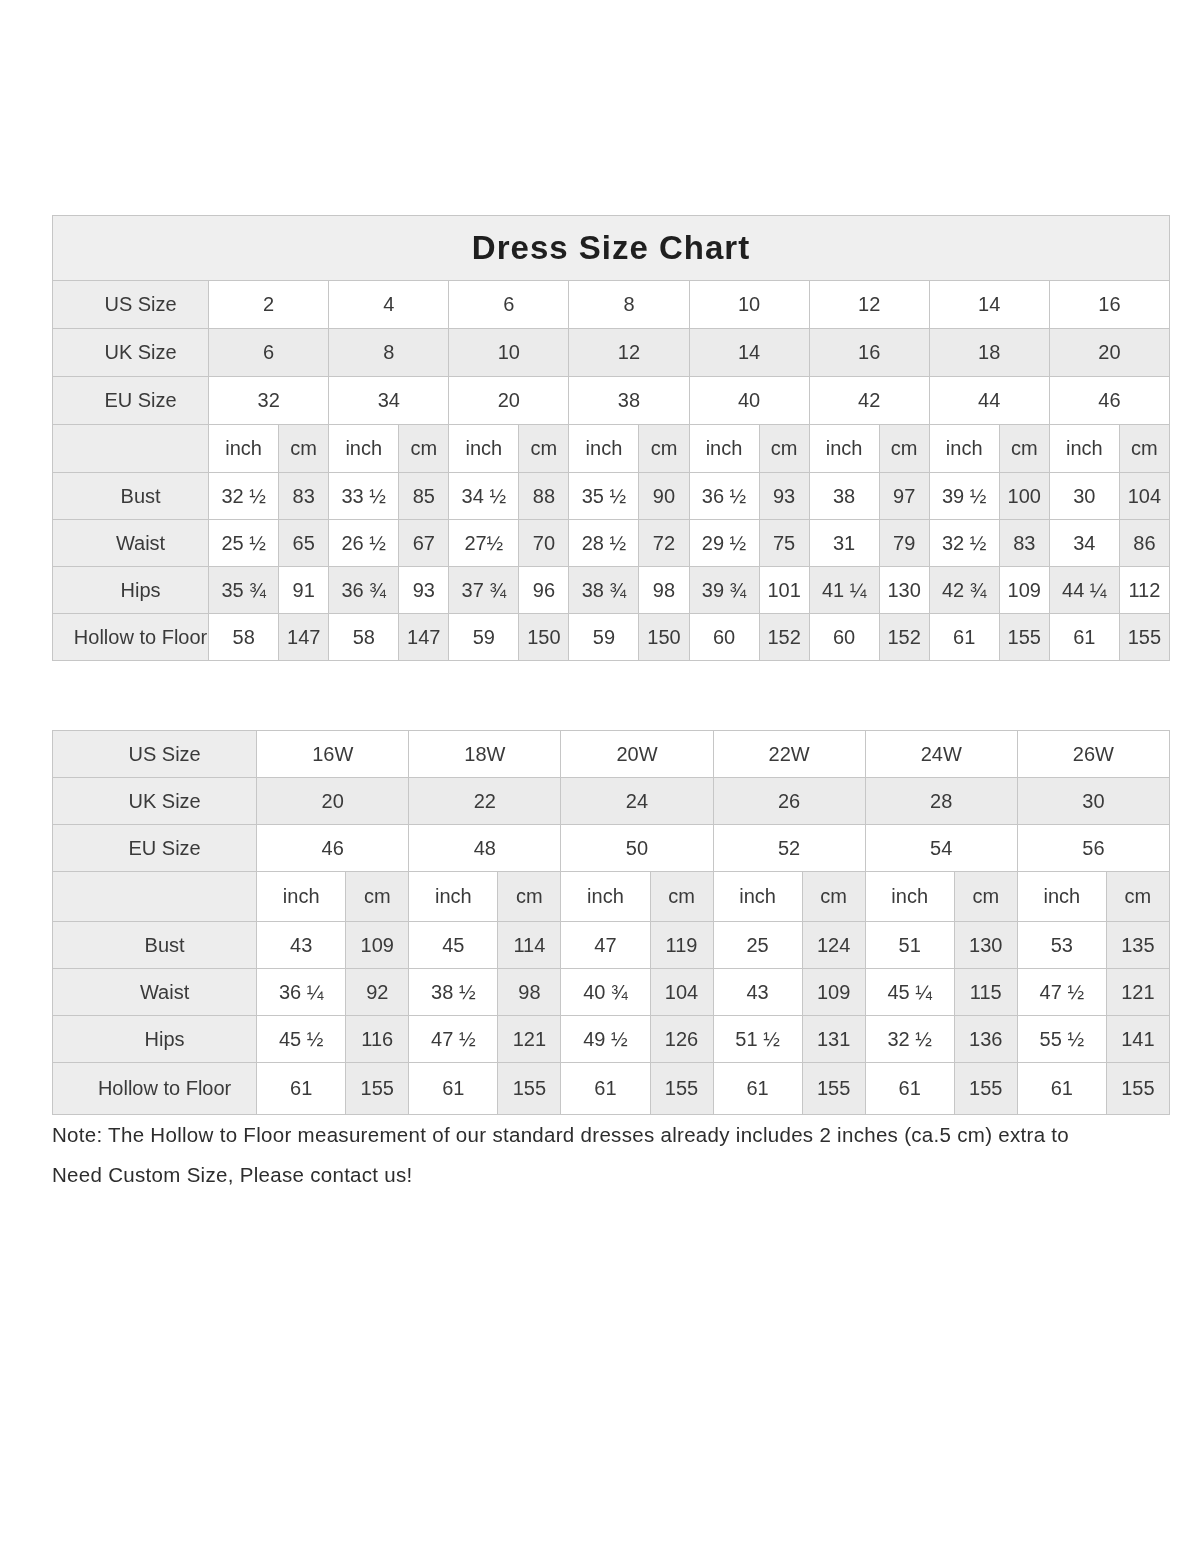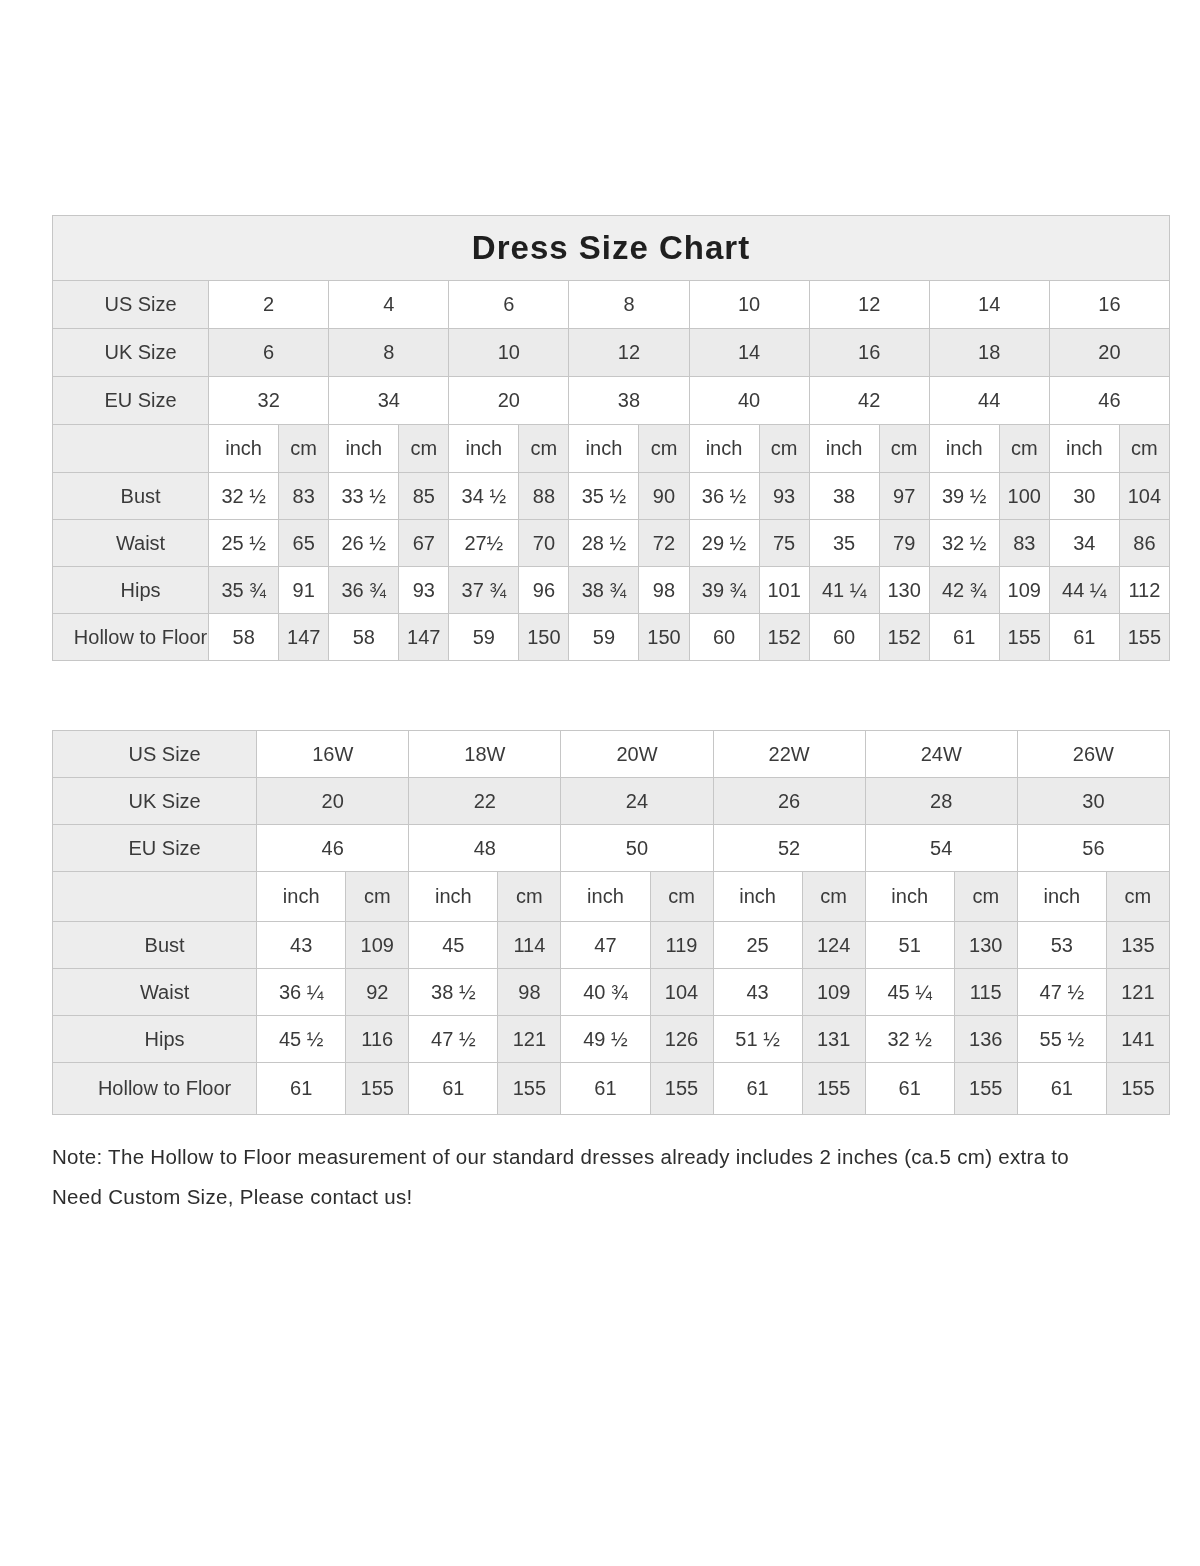--- a/index.html
+++ b/index.html
@@ -59,21 +59,20 @@
   table[data-chart="plus_chart"] .col-label { width: 204px; }
   table[data-chart="plus_chart"] .col-inch  { width: 89px; }
   table[data-chart="plus_chart"] .col-cm    { width: 63px; }
   table[data-chart="plus_chart"] tr { height: 47px; }
   table[data-chart="plus_chart"] tr.unit-row { height: 50px; }
   table[data-chart="plus_chart"] tr.measure-row:last-child { height: 52px; }
 
   .table-gap { height: 70px; }
 
   .note {
-    margin-top: 22px;
     font-size: 20.5px;
     line-height: 40px;
     color: #2d2d2d;
     letter-spacing: 0.3px;
   }
 </style>
 </head>
 <body>
 
 <div class="page">
@@ -177,21 +176,21 @@
             <td class="measure-value">25 ½</td>
             <td class="measure-value shade">65</td>
             <td class="measure-value">26 ½</td>
             <td class="measure-value shade">67</td>
             <td class="measure-value">27½</td>
             <td class="measure-value shade">70</td>
             <td class="measure-value">28 ½</td>
             <td class="measure-value shade">72</td>
             <td class="measure-value">29 ½</td>
             <td class="measure-value shade">75</td>
-            <td class="measure-value">35</td>
+            <td class="measure-value">31</td>
             <td class="measure-value shade">79</td>
             <td class="measure-value">32 ½</td>
             <td class="measure-value shade">83</td>
             <td class="measure-value">34</td>
             <td class="measure-value shade">86</td>
           </tr>
           <tr class="measure-row">
             <th class="row-label">Hips</th>
             <td class="measure-value shade">35 ¾</td>
             <td class="measure-value">91</td>

